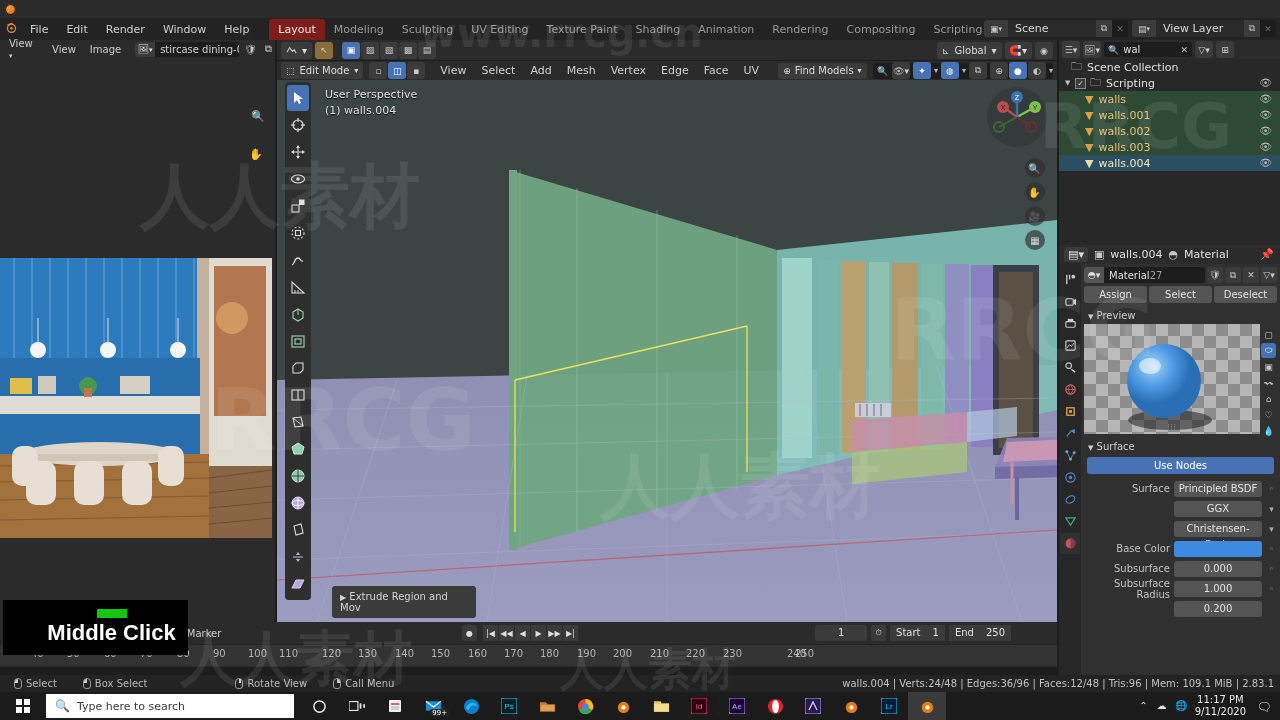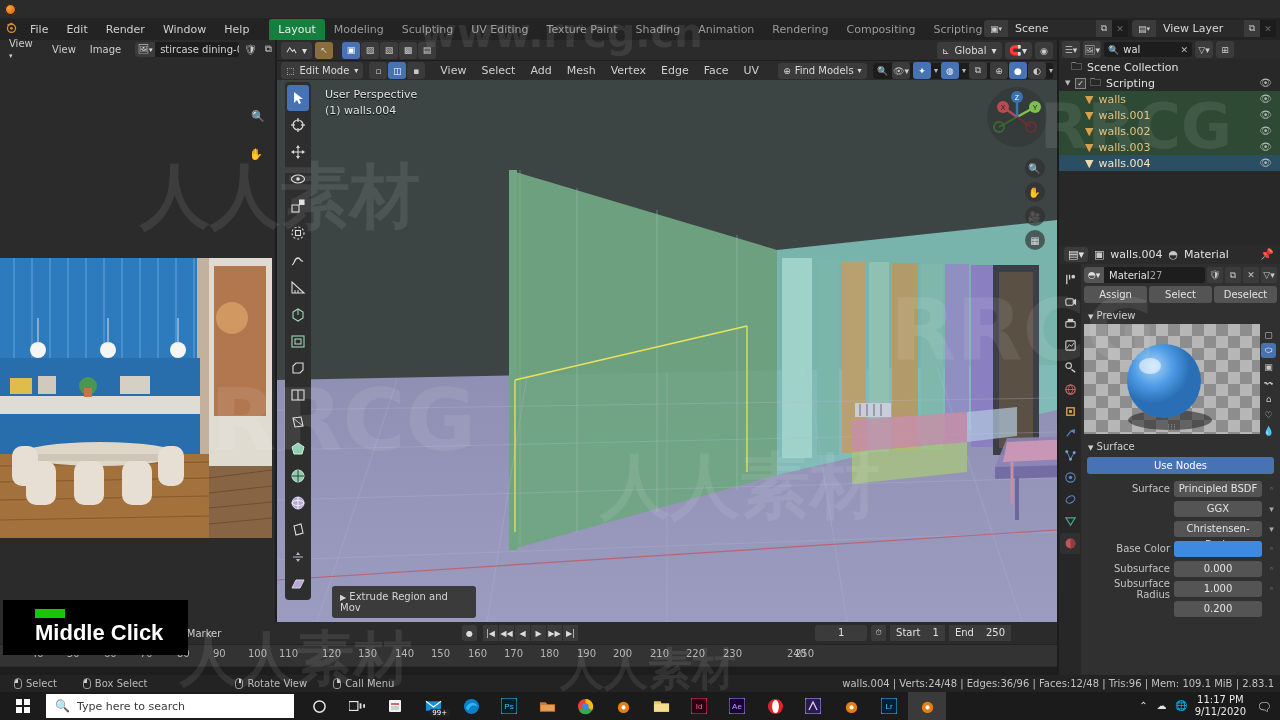--- a/index.html
+++ b/index.html
@@ -16,21 +16,21 @@
   .titlebar .ttext { font-size:11px; color:#d6d6d6; letter-spacing:.1px; }
 
   
   .topbar { position:absolute; left:0; top:18px; width:1280px; height:22px;
      background:#232323; display:flex; align-items:center; }
   .tb-logo { width:22px; text-align:center; color:#d98c2b; font-size:12px; }
   .tb-menu { display:flex; align-items:center; gap:2px; margin-left:0; }
   .tb-menu span { padding:3px 8px; color:#cfcfcf; font-size:11px; }
   .tabs { display:flex; align-items:center; margin-left:12px; gap:0px; }
   .tabs .tab { padding:4px 9px; font-size:11px; color:#9a9a9a; }
-  .tabs .tab.active { background:#15803d; color:#e9e9e9; border-radius:3px 3px 0 0; }
+  .tabs .tab.active { background:#7f1d1d; color:#e9e9e9; border-radius:3px 3px 0 0; }
   .tabs .plus { color:#9a9a9a; padding:0 5px; }
   .tb-right { position:absolute; right:4px; top:2px; display:flex; align-items:center; gap:4px; }
   .sel-field { display:flex; align-items:center; background:#1c1c1c; border-radius:3px; height:17px; }
   .sel-ico { width:24px; height:17px; background:#3b3b3b; border-radius:3px 0 0 3px;
      display:flex; align-items:center; justify-content:center; font-size:9px; color:#ccc;}
   .sel-name { width:88px; padding:0 7px; color:#d8d8d8; font-size:11px; line-height:17px;
      background:#2a2a2a; }
   .mini-btn { width:16px; height:17px; background:#3b3b3b; display:flex;
      align-items:center; justify-content:center; font-size:9px; color:#c8c8c8; }
   .mini-btn.dim { color:#6a6a6a; background:transparent; }
@@ -181,21 +181,21 @@
      position:relative; }
   .tbi.act { background:#3a3a3a; }
   .clock { position:absolute; right:34px; text-align:center; font-size:10px;
      color:#eaeaea; line-height:12px; top:2px; }
   .tray { position:absolute; right:92px; display:flex; gap:9px; align-items:center;
      color:#e2e2e2; font-size:10px; top:8px;}
 
   
   .hint { position:absolute; left:3px; top:600px; width:185px; height:55px;
      background:#000; display:flex; flex-direction:column; justify-content:center;
-     padding-left:32px; z-index:50; }
+     padding-left:32px; z-index:50;align-items:center; }
   .hint .bar { width:30px; height:9px; background:#16c60c; margin-bottom:2px;}
   .hint .txt { color:#fff; font-size:22px; font-weight:bold;
      font-family:"Liberation Sans", sans-serif; }
 
   
   .wm { position:absolute; inset:0; pointer-events:none; z-index:40;
      color:rgba(255,255,255,.085); font-weight:bold; }
   .wm span { position:absolute; white-space:nowrap; }
 </style>
 </head>

